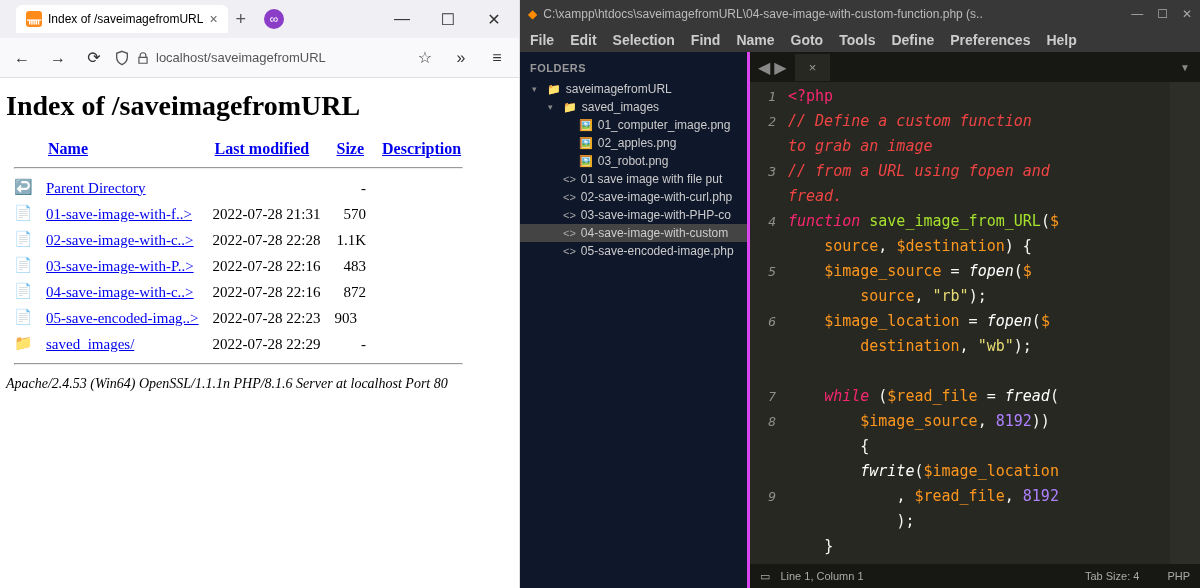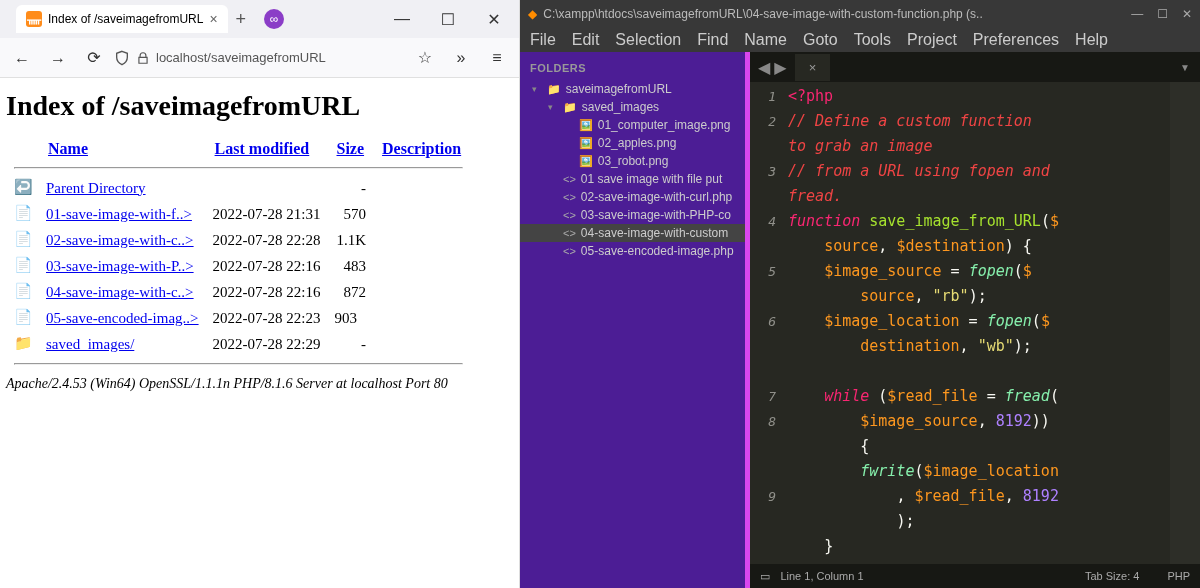--- a/index.html
+++ b/index.html
@@ -21,24 +21,24 @@
 .idx-table th { font-weight: bold; color: #0000ee; text-decoration: underline; text-align: left; padding: 2px 8px; cursor: pointer; }
 .idx-table td { padding: 2px 6px; font-size: 15px; }
 .idx-link { color: #0000ee; text-decoration: underline; cursor: pointer; }
 hr { margin: 3px 0; }
 .server-line { font-style: italic; font-size: 14px; padding-top: 4px; }
 .icon-cell { width: 22px; }
 .file-icon { width: 18px; height: 20px; display: inline-block; }
 .editor { flex: 1; background: #272822; color: #ccc; display: flex; flex-direction: column; font-family: 'Segoe UI', sans-serif; position: relative; }
 .ed-title { height: 28px; background: #383838; display: flex; align-items: center; padding: 0 8px; font-size: 12px; color: #bbb; }
 .ed-title-win { margin-left: auto; display: flex; gap: 14px; color:#aaa; }
-.ed-menu { height: 24px; background: #383838; display: flex; align-items: center; gap: 16px; padding: 0 10px; font-size: 16px; }
+.ed-menu { height: 24px; background: #383838; display: flex; align-items: center; gap: 16px; padding: 0 10px; font-size: 14px; font-weight: bold; }
 .ed-menu span { cursor: pointer; color: #ccc; }
 .ed-body { flex: 1; display: flex; overflow: hidden; }
-.sidebar { width: 230px; background: #4c1d95; border-right: 5px solid #d946ef; font-size: 12px; padding-top: 6px; }
+.sidebar { width: 230px; background: #0f172a; border-right: 3px solid #d946ef; font-size: 12px; padding-top: 6px; }
 .sb-title { color: #999; font-size: 11px; font-weight: bold; padding: 4px 10px; letter-spacing: 0.5px; }
 .tree { padding: 2px 0; }
 .tree-row { display: flex; align-items: center; gap: 5px; padding: 2px 8px; cursor: pointer; color: #ccc; white-space: nowrap; overflow: hidden; }
 .tree-row.selected { background: #444; }
 .tree-indent-1 { padding-left: 12px; }
 .tree-indent-2 { padding-left: 28px; }
 .tree-indent-3 { padding-left: 44px; }
 .caret { font-size: 9px; color: #888; width: 10px; display: inline-block; }
 .ed-main { flex: 1; display: flex; flex-direction: column; position: relative; }
 .tabbar { height: 30px; background: #171814; display: flex; align-items: center; }
@@ -46,21 +46,21 @@
 .ed-tab { display: flex; align-items: center; gap: 8px; padding: 6px 14px; background: #272822; color: #fff; font-size: 12px; cursor: pointer; }
 .ed-tab-x { color: #999; font-size: 13px; cursor: pointer; }
 .drop { margin-left: auto; padding: 0 10px; color: #888; font-size: 10px; cursor:pointer; }
 .code { flex: 1; display: flex; font-family: 'Consolas', monospace; font-size: 15px; line-height: 25px; overflow: hidden; position: relative; }
 .gutter { width: 34px; text-align: right; color: #90908a; padding: 2px 8px 0 0; background: #272822; font-style: italic; font-size: 13px; }
 .gutter div { height: 25px; }
 .code-lines { flex: 1; padding: 2px 0 0 4px; white-space: pre; color: #f8f8f2; overflow: hidden; }
 .code-lines div { height: 25px; }
 .minimap { width: 30px; background: #2d2e28; }
 .tok-keyword { color: #f92672; font-style: italic; }
-.tok-func { color: #86efac; font-style: italic; }
+.tok-func { color: #ffffff; font-style: italic; }
 .tok-name { color: #a6e22e; }
 .tok-var { color: #fd971f; }
 .tok-string { color: #e6db74; }
 .tok-num { color: #ae81ff; }
 .tok-comment { color: #ef4444; font-style: italic; }
 .tok-php { color: #f92672; }
 .statusbar { height: 24px; background: #171814; display: flex; align-items: center; font-size: 11px; color: #aaa; padding: 0 10px; }
 .st-right { margin-left: auto; display: flex; gap: 28px; }
 .shield { width:16px; height:16px; }
 .lock { width:14px; height:14px; }
@@ -191,21 +191,21 @@
     </div>
   </div>
   <div class="ed-menu" id="ed-menu">
       <span>File</span>
       <span>Edit</span>
       <span>Selection</span>
       <span>Find</span>
       <span>Name</span>
       <span>Goto</span>
       <span>Tools</span>
-      <span>Project</span>
+      <span>Define</span>
       <span>Preferences</span>
       <span>Help</span>
     </div>
   <div class="ed-body">
     <div class="sidebar">
       <div class="sb-title">FOLDERS</div>
       <div class="tree" id="tree">
           <div class="tree-row tree-indent-1">
             <span class="caret">▾</span>
             <span style="font-size:11px;color:#aaa;">📁</span>

